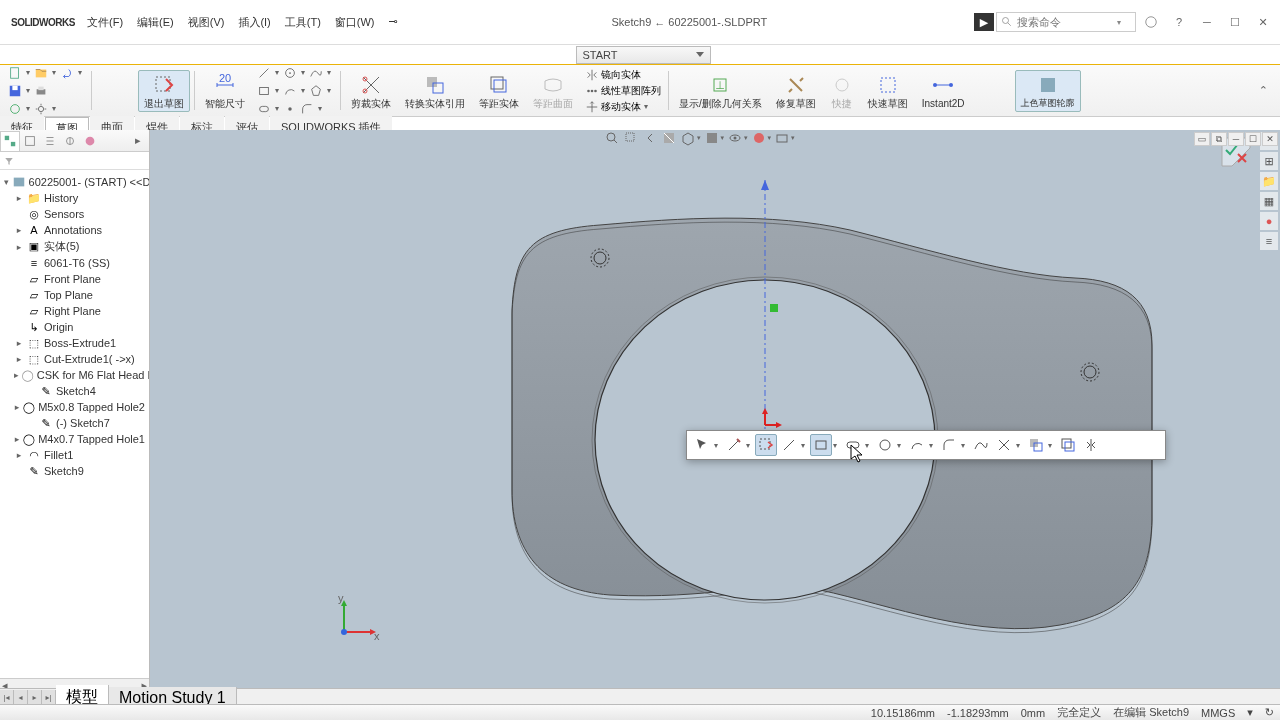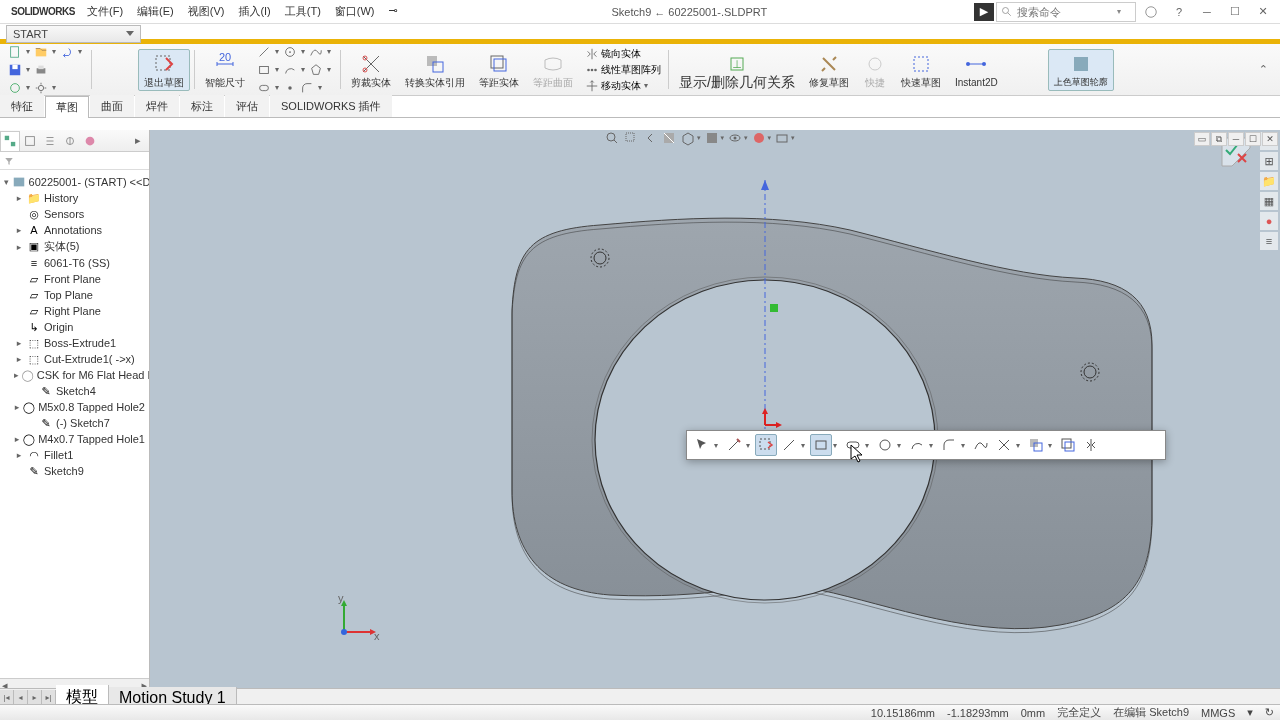--- a/index.html
+++ b/index.html
@@ -1,33 +1,33 @@
 <!DOCTYPE html>
 <html><head>
 <meta charset="utf-8">
 <style>
 * { margin: 0; padding: 0; box-sizing: border-box; font-family: "Microsoft YaHei", Arial, sans-serif; font-size: 11px; }
 body { width: 1280px; height: 720px; background: #fff; overflow: hidden; position: relative; }
 
 
-.titlebar { height: 24px; background: #fff; display: flex; align-items: center; border-bottom: 1px solid #ddd; }
+.titlebar { height: 45px; background: #fff; display: flex; align-items: center; border-bottom: 1px solid #ddd; }
 .logo { width: 70px; display:flex; align-items:center; padding-left:8px; }
 .logo svg { width: 14px; height: 14px; }
 .logo-text { font-weight: bold; font-size: 10px; margin-left: 3px; color: #333; letter-spacing: -0.5px;}
 .menu { display: flex; margin-left: 10px; }
 .menu-item { padding: 4px 7px; cursor: pointer; color: #333; }
 .title-center { flex: 1; text-align: center; color: #555; font-size: 11px; }
 .title-right { display: flex; align-items: center; gap: 2px; padding-right: 4px; }
 .search-wrap { display:flex; align-items:center; border:1px solid #ccc; height:20px; padding:0 4px; width:140px;}
 .search-ico { width:12px; height:12px; }
 .search-input { border:none; outline:none; font-size:11px; width:100px; margin-left:4px;}
 .win-btn { width:26px; height:22px; display:flex; align-items:center; justify-content:center; cursor:pointer; color:#666;}
 
 
-.start-bar { height: 20px; background: #fff; display:flex; border-bottom:5px solid #eab308;}
+.start-bar { height: 20px; background: #fff; display:flex; border-bottom:1px solid #eab308;justify-content:center;}
 .start-btn { width: 135px; height:18px; margin:1px 0 0 6px; background: linear-gradient(#f8f8f8,#e8e8e8); border:1px solid #bbb; display:flex; align-items:center; padding:0 6px; font-size:10px; color:#444; position:relative;}
 .start-btn::after { content:""; position:absolute; right:6px; top:5px; border-left:4px solid transparent; border-right:4px solid transparent; border-top:5px solid #666;}
 
 
 .ribbon { height: 52px; background: linear-gradient(#fafafa,#f0f0f0); border-bottom:1px solid #ccc; display:flex; align-items:center; padding: 2px 4px; gap:2px;}
 .rb-col { display:flex; flex-direction:column; gap:2px; padding:0 3px;}
 .rb-ico { width:16px; height:16px; display:inline-flex; align-items:center; justify-content:center; color:#555;}
 .rb-ico svg { width:14px; height:14px; }
 .rb-big { display:flex; flex-direction:column; align-items:center; padding:2px 5px; gap:1px; cursor:pointer; border:1px solid transparent; border-radius:2px;}
 .rb-big.active { background:#dbe8f5; border-color:#9bb;margin-left:42px;}
@@ -353,21 +353,21 @@
       </div>
   </div>
   <div class="rb-sep"></div>
   <div class="rb-big">
     <div class="rb-big-ico">
         <svg width="24" height="24" viewBox="0 0 24 24">
           <rect x="6" y="6" width="12" height="12" fill="none" stroke="#5a5"></rect>
           <text x="12" y="16" font-size="10" fill="#5a5" text-anchor="middle">⊥</text>
         </svg>
       </div>
-    <div class="rb-big-lbl" style="font-size:14px;text-align:right;">显示/删除几何关系</div>
+    <div class="rb-big-lbl" style="font-size:10px;text-align:right;">显示/删除几何关系</div>
   </div>
   <div class="rb-big">
     <div class="rb-big-ico">
         <svg width="24" height="24" viewBox="0 0 24 24">
           <path d="M6 6l12 12M8 16l-3 3M16 8l3-3" stroke="#a85" stroke-width="2"></path>
         </svg>
       </div>
     <div class="rb-big-lbl">修复草图</div>
   </div>
   <div class="rb-big disabled">

